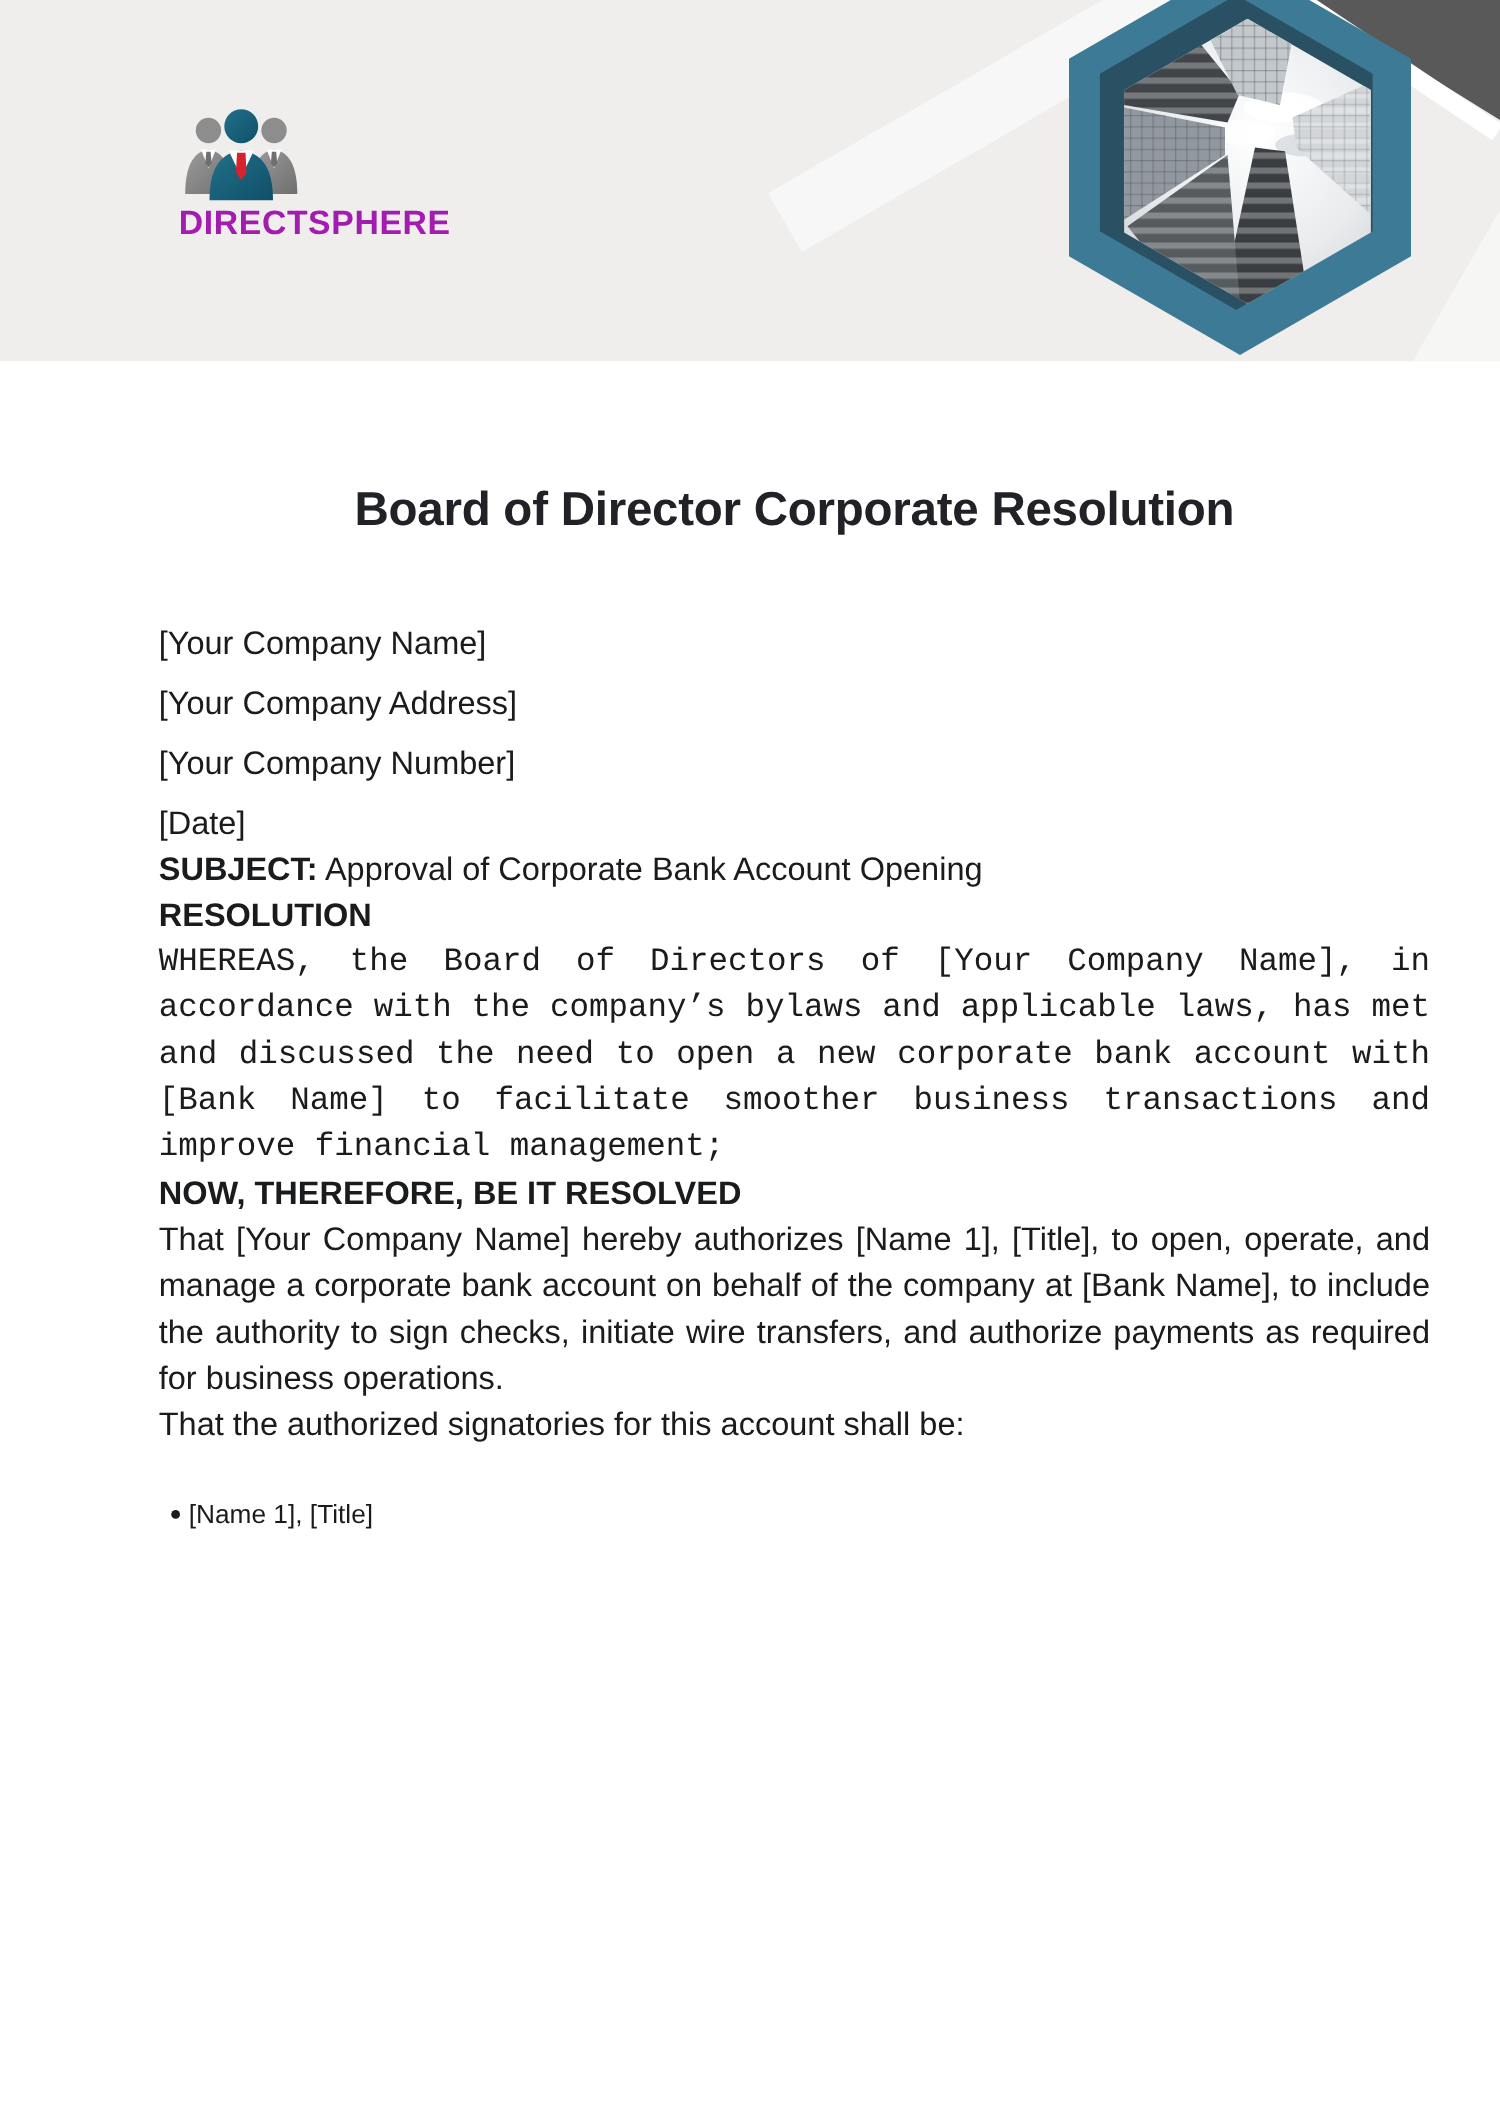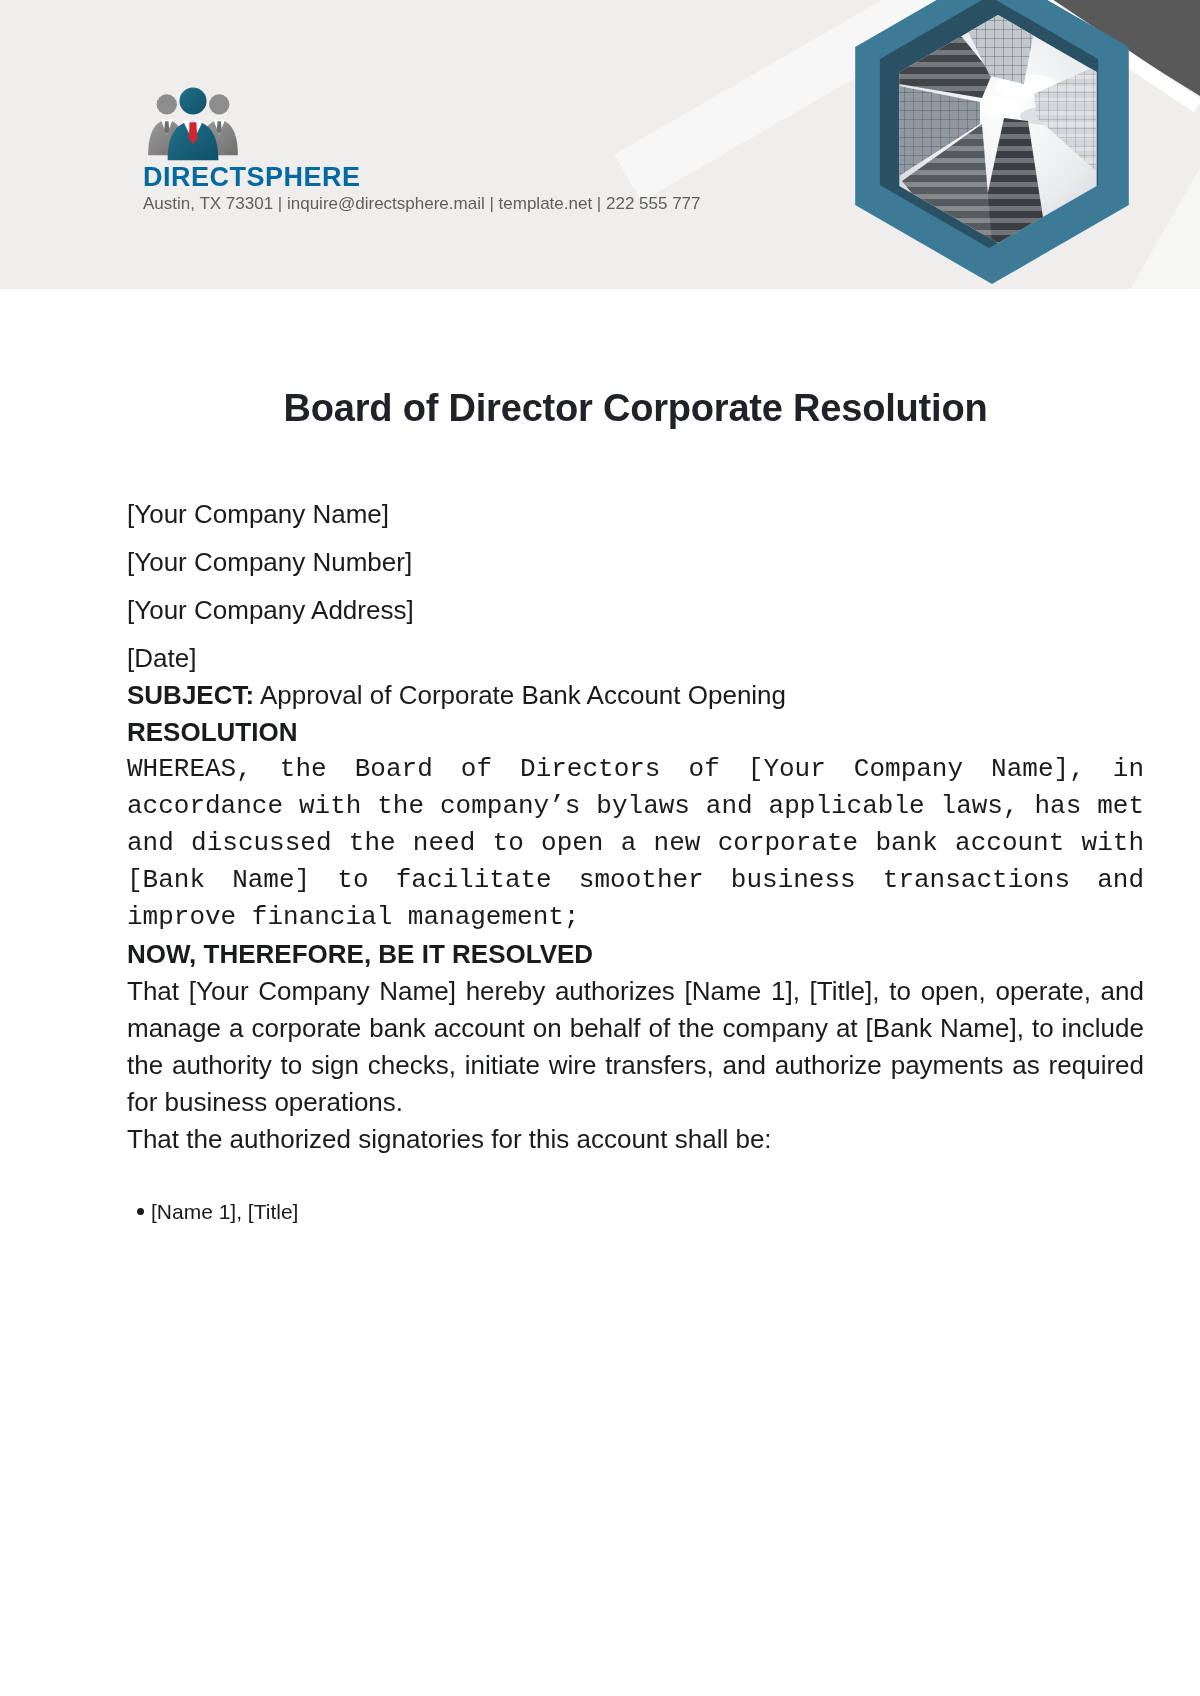--- a/index.html
+++ b/index.html
@@ -14,21 +14,21 @@
     position:relative; width:1200px; height:289px;
     background:#efeeed; overflow:hidden;
   }
   .header-decor { position:absolute; left:0; top:0; z-index:1; }
   .hex-badge { position:absolute; left:832px; top:-34px; width:320px; height:320px; z-index:2; }
 
   .brand { position:absolute; left:127px; top:84px; z-index:3; }
   .brand-icon { margin-left:11px; }
   .brand-name {
     margin:-2px 0 0 16px; font-size:27px; font-weight:700;
-    letter-spacing:0.5px; color:#0369a1; line-height:27px;
+    letter-spacing:0.5px; color:#a21caf; line-height:27px;
   }
   .brand-contact {
     margin:3px 0 0 16px; font-size:17px; color:#5f5f5f; line-height:20px;
   }
 
   
   .content { padding:0 56px 0 127px; }
   .doc-title {
     margin:96px 0 0; font-size:38px; line-height:46px; font-weight:700;
     letter-spacing:-0.2px; color:#202228; text-align:center;
@@ -140,32 +140,31 @@
           <polygon points="89,42 103,42 96,60" fill="#ffffff"></polygon>
           <polygon points="94,44 98,44 99,55 96,59 93,55" fill="#6f6f6f"></polygon>
 
           <circle cx="65" cy="20" r="16" fill="url(#tealGrad)"></circle>
           <path d="M 35 90 C 35 56 48 45 65 43 C 82 45 95 56 95 90 Z" fill="url(#tealGrad)"></path>
           <polygon points="53,43 77,43 65,68" fill="#ffffff"></polygon>
           <polygon points="61,45 69,45 70,64 65,71 60,64" fill="#d5232f"></polygon>
         </svg>
       </div>
       <div class="brand-name">DIRECTSPHERE</div>
-      <div class="brand-contact">Austin, TX 73301 | inquire@directsphere.mail | template.net | 222 555 777</div>
     </div>
   </div>
 
   <div class="content">
 
     <h1 class="doc-title">Board of Director Corporate Resolution</h1>
 
     <div class="company-block">
       <p>[Your Company Name]</p>
+      <p>[Your Company Address]</p>
       <p>[Your Company Number]</p>
-      <p>[Your Company Address]</p>
     </div>
 
     <p class="date-line">[Date]</p>
 
     <p class="subject-line"><strong>SUBJECT:</strong> <span>Approval of Corporate Bank Account Opening</span></p>
 
     <p class="sec-heading res-heading">RESOLUTION</p>
 
     <p class="para whereas-para">WHEREAS, the Board of Directors of [Your Company Name], in accordance with the company’s bylaws and applicable laws, has met and discussed the need to open a new corporate bank account with [Bank Name] to facilitate smoother business transactions and improve financial management;</p>
 

